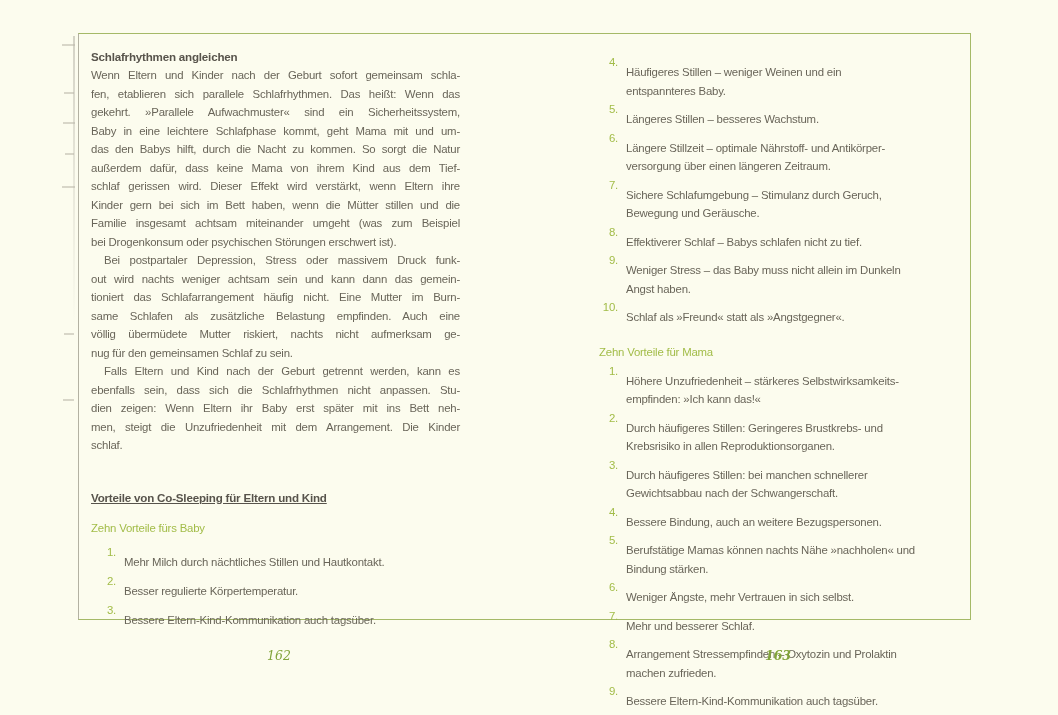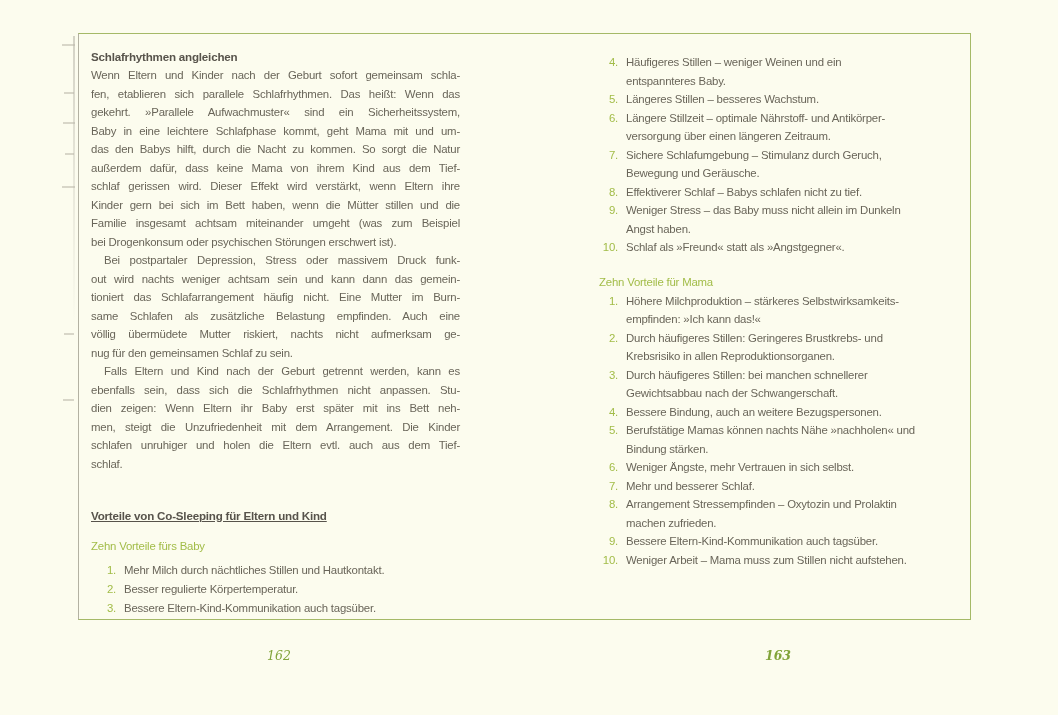--- a/index.html
+++ b/index.html
@@ -90,20 +90,21 @@
   .rightcol .li-row { line-height: 18.5px; }
   .li-num {
     flex: none;
     width: 19px;
     text-align: right;
     color: #a2bc48;
   }
   .li-text {
     margin-left: 8px;
     white-space: pre-line;
+    margin-top: 10px;
   }
 
   .pagenum {
     position: absolute;
     width: 60px;
     text-align: center;
     font-family: "DejaVu Serif", serif;
     font-style: italic;
     font-size: 12.5px;
     color: #82a43a;
@@ -149,21 +150,20 @@
           <div class="jl">tioniert das Schlafarrangement häufig nicht. Eine Mutter im Burn-</div>
           <div class="jl">same Schlafen als zusätzliche Belastung empfinden. Auch eine</div>
           <div class="jl">völlig übermüdete Mutter riskiert, nachts nicht aufmerksam ge-</div>
           <div class="jl last">nug für den gemeinsamen Schlaf zu sein.</div>
         </div>
         <div>
           <div class="jl indent">Falls Eltern und Kind nach der Geburt getrennt werden, kann es</div>
           <div class="jl">ebenfalls sein, dass sich die Schlafrhythmen nicht anpassen. Stu-</div>
           <div class="jl">dien zeigen: Wenn Eltern ihr Baby erst später mit ins Bett neh-</div>
           <div class="jl">men, steigt die Unzufriedenheit mit dem Arrangement. Die Kinder</div>
-          <div class="jl">schlafen unruhiger und holen die Eltern evtl. auch aus dem Tief-</div>
           <div class="jl last">schlaf.</div>
         </div>
       </div>
 
     <h3 class="bold-head sub-head">Vorteile von Co-Sleeping für Eltern und Kind</h3>
 
     <div class="green-head">Zehn Vorteile fürs Baby</div>
 
     <div id="baby-list-start" class="nlist">
         <div class="li-row">
@@ -215,21 +215,21 @@
           <span class="li-num">10.</span>
           <span class="li-text">Schlaf als »Freund« statt als »Angstgegner«.</span>
         </div>
       </div>
 
     <div class="green-head">Zehn Vorteile für Mama</div>
 
     <div id="mama-list" class="nlist">
         <div class="li-row">
           <span class="li-num">1.</span>
-          <span class="li-text">Höhere Milchproduktion – stärkeres Selbstwirksamkeits-
+          <span class="li-text">Höhere Unzufriedenheit – stärkeres Selbstwirksamkeits-
 empfinden: »Ich kann das!«</span>
         </div>
         <div class="li-row">
           <span class="li-num">2.</span>
           <span class="li-text">Durch häufigeres Stillen: Geringeres Brustkrebs- und
 Krebsrisiko in allen Reproduktionsorganen.</span>
         </div>
         <div class="li-row">
           <span class="li-num">3.</span>
           <span class="li-text">Durch häufigeres Stillen: bei manchen schnellerer

